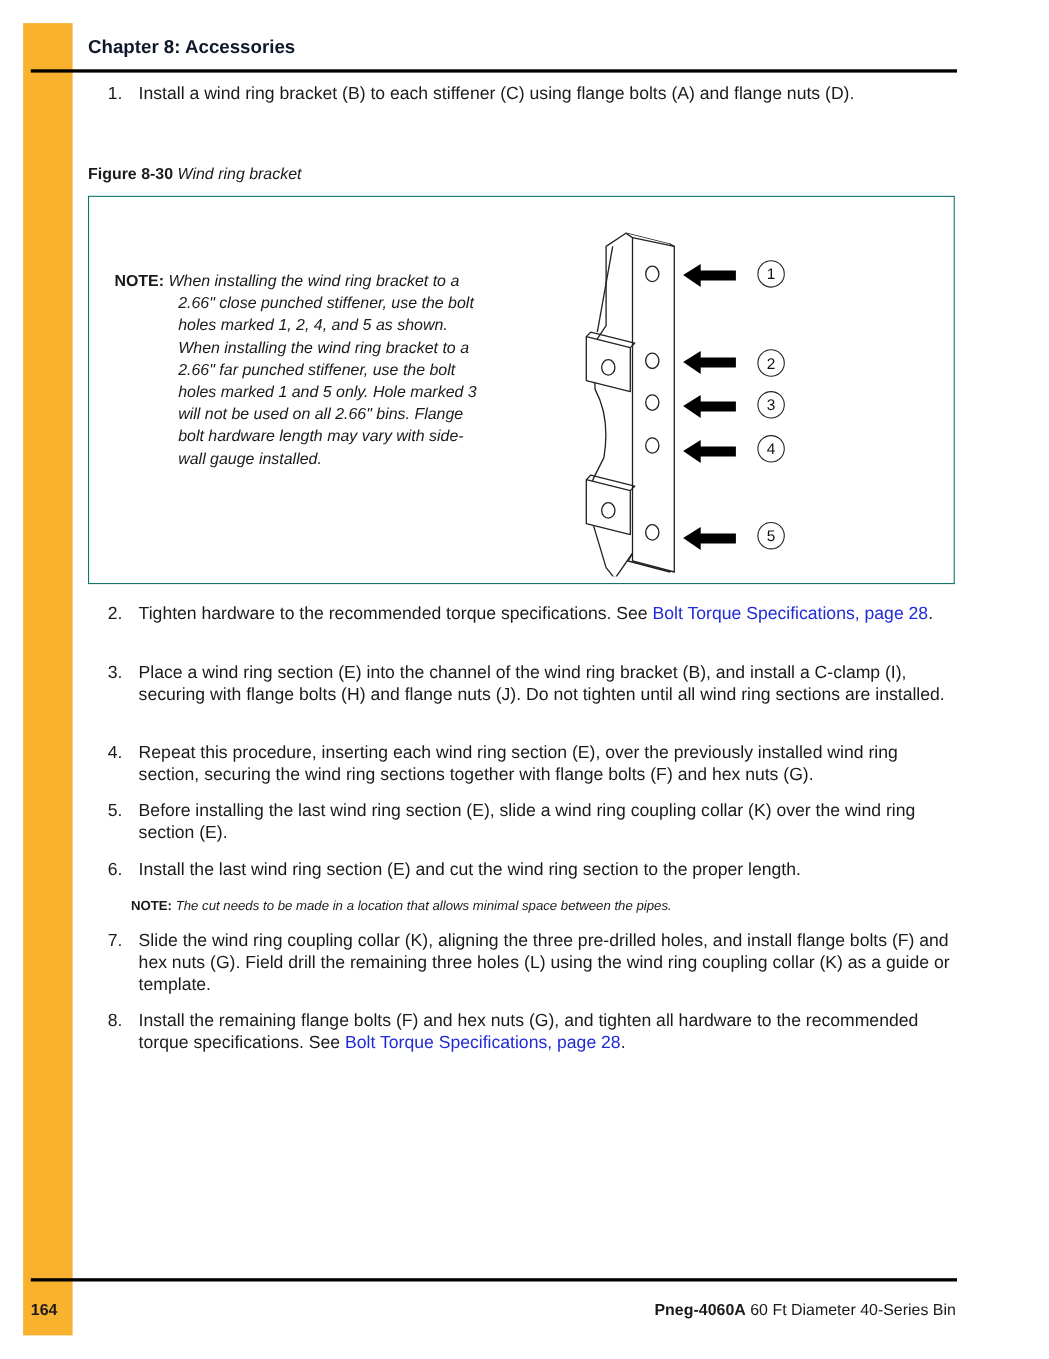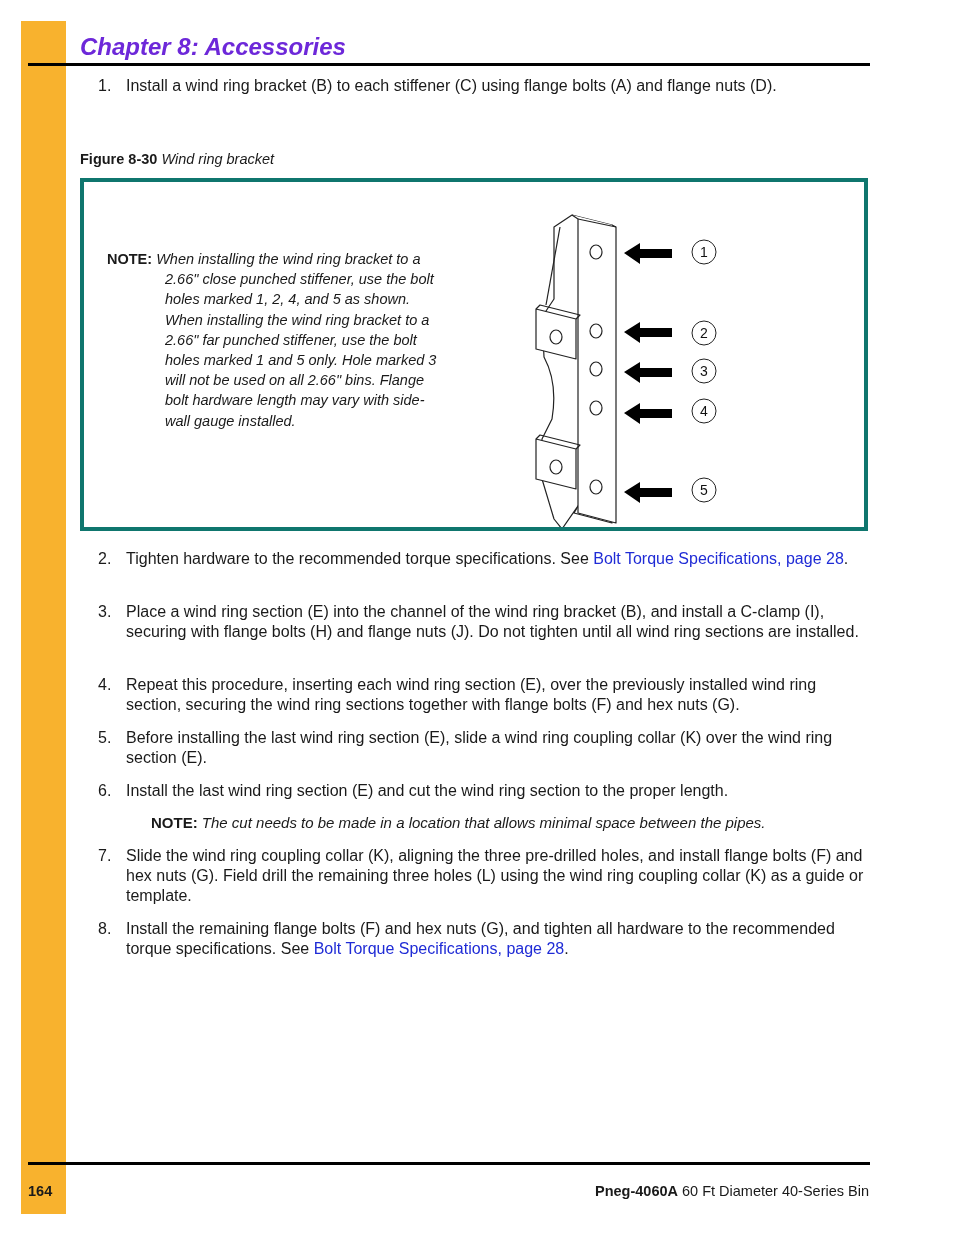--- a/index.html
+++ b/index.html
@@ -1,33 +1,33 @@
 <!DOCTYPE html>
 <html><head>
 <meta charset="utf-8">
 <style>
   html, body { margin: 0; padding: 0; background: #ffffff; }
   body { width: 954px; height: 1235px; position: relative; overflow: hidden;
          font-family: "Liberation Sans", sans-serif; color: #1a1a1a; }
   .sidebar { position: absolute; left: 21px; top: 21px; width: 45px; height: 1193px; background: #f8b22e; }
-  .header-title { position: absolute; left: 80px; top: 33px; font-size: 24px; font-weight: bold; color: #6d28d9; font-style: italic; }
+  .header-title { position: absolute; left: 80px; top: 33px; font-size: 17px; font-weight: bold; color: #0f172a; }
   .rule { position: absolute; left: 28px; width: 842px; height: 3px; background: #000; }
   .rule.top { top: 63px; }
   .rule.bottom { top: 1162px; }
   .step { position: absolute; left: 98px; width: 770px; font-size: 16px; line-height: 20px; color: #1a1a1a; }
   .step .num { position: absolute; left: 0; top: 0; width: 20px; }
   .step .txt { margin-left: 28px; display: block; }
   .link { color: #1f2bd6; cursor: pointer; }
-  .note-inline { position: absolute; left: 119px; font-size: 15px; line-height: 20px; margin-left: 32px; }
+  .note-inline { position: absolute; left: 119px; font-size: 12px; line-height: 20px; }
   .note-inline b { font-weight: bold; }
   .note-inline i { font-style: italic; }
   .fig-caption { position: absolute; left: 80px; top: 151px; font-size: 14.5px; }
   .fig-caption b { font-weight: bold; }
   .fig-caption i { font-style: italic; }
-  .figure-box { position: absolute; left: 80px; top: 178px; width: 788px; height: 353px; border: 4px solid #0f766e; box-sizing: border-box; }
+  .figure-box { position: absolute; left: 80px; top: 178px; width: 788px; height: 353px; border: 1px solid #0f766e; box-sizing: border-box; }
   .fig-note { position: absolute; left: 23px; top: 67px; width: 345px; font-size: 14.5px; line-height: 20.2px; }
   .fig-note .lbl { font-weight: bold; font-style: normal; }
   .fig-note .first { display: block; font-style: italic; }
   .fig-note .rest { display: block; font-style: italic; padding-left: 58px; }
   .bracket-svg { position: absolute; left: 430px; top: 25px; }
   .footer-page { position: absolute; left: 28px; top: 1183px; font-size: 14.5px; font-weight: bold; }
   .footer-doc { position: absolute; right: 85px; top: 1183px; font-size: 14.5px; }
   .footer-doc b { font-weight: bold; }
 </style>
 </head>

